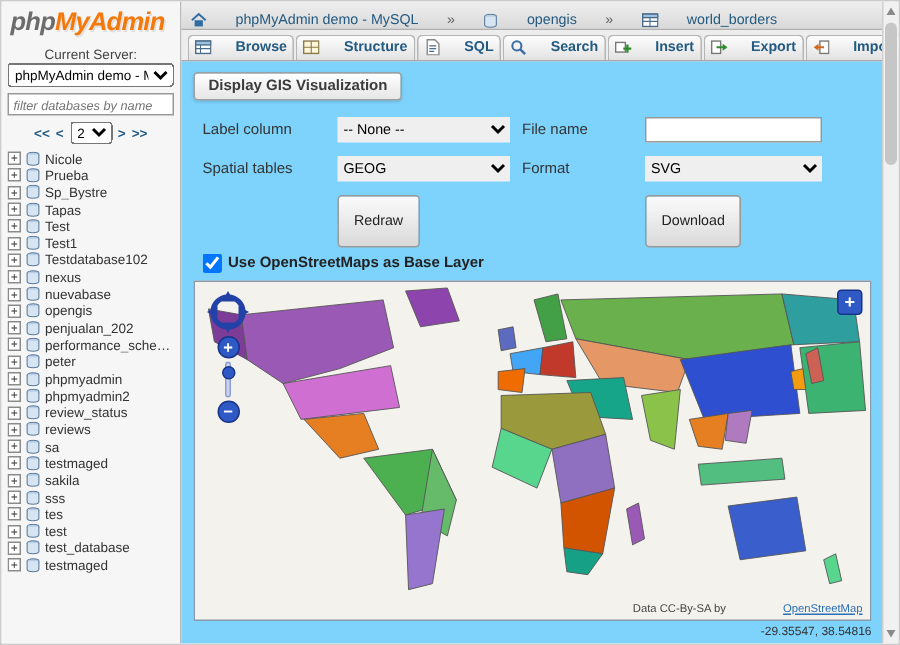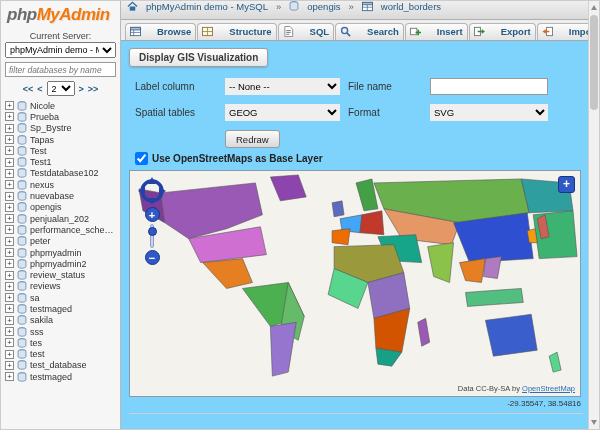--- a/index.html
+++ b/index.html
@@ -18,46 +18,46 @@
   .pager a { color:#235a81; text-decoration:none; font-weight:bold; cursor:pointer; }
   .pager select { font-size:9px; height:15px; }
   .dbtree { flex:1; overflow:hidden; background:#f6f6f6; }
   .dbrow { display:flex; align-items:center; gap:3px; height:11.3px; cursor:pointer; white-space:nowrap; }
   .plus { width:9px; height:9px; min-width:9px; border:1px solid #8a8a8a; background:#fff; font-size:8px; line-height:7px; text-align:center; color:#333; }
   .dbicon { min-width:10px; }
   .dbname { font-size:9px; color:#333; overflow:hidden; text-overflow:ellipsis; }
 
   
   .main { flex:1; display:flex; flex-direction:column; min-width:0; padding-right:11px; }
-  .topbar { height:19px; background:linear-gradient(#efefef,#d9d9d9); border-bottom:1px solid #b0b0b0; display:flex; align-items:flex-start; gap:8px; padding:0 6px; font-size:9.5px; color:#235a81; white-space:nowrap; overflow:hidden; }
+  .topbar { height:19px; background:linear-gradient(#efefef,#d9d9d9); border-bottom:1px solid #b0b0b0; display:flex; align-items:flex-end; gap:19px; padding:0 6px; font-size:9.5px; color:#235a81; white-space:nowrap; overflow:hidden; }
   .topbar a { color:#235a81; text-decoration:none; cursor:pointer; }
   .sep { color:#666; }
 
   .tabs { display:flex; gap:1px; padding:3px 3px 0 4px; background:#ededed; border-bottom:1px solid #a8a8a8; }
   .tab { display:flex; align-items:center; gap:16px; padding:2px 4px 3px; border:1px solid #b5b5b5; border-bottom:none; border-radius:4px 4px 0 0; background:linear-gradient(#fdfdfd,#e2e2e2); color:#235a81; font-weight:bold; font-size:9.5px; cursor:pointer; white-space:nowrap; }
 
   .content { flex:1; background:#7dd3fc; padding:6px 0 0 8px; position:relative; overflow:hidden; }
   .gis-legend { display:inline-block; border:1px solid #9f9f9f; border-radius:3px; background:linear-gradient(#ffffff,#e6e6e6); padding:3px 9px; font-weight:bold; color:#3b3b3b; font-size:10px; margin-bottom:9px; box-shadow:0 1px 2px rgba(0,0,0,0.15); }
 
   .form-grid { display:grid; grid-template-columns:82px 115px 74px 118px; gap:9px 8px; align-items:center; margin:2px 0 0 6px; font-size:10px; color:#333; }
   .form-grid select, .form-grid input[type=text] { width:100%; height:17px; font-size:9.5px; font-family:"Liberation Sans", sans-serif; border:1px solid #999; }
   .form-grid select { border:none; }
   .btn-grid { display:grid; grid-template-columns:82px 115px 74px 118px; gap:8px; margin:9px 0 4px 6px; }
-  .btn { height:18px; font-size:9.5px; border:1px solid #9a9a9a; border-radius:3px; background:linear-gradient(#fbfbfb,#d9d9d9); padding:0 10px; cursor:pointer; color:#222; justify-self:start; font-family:"Liberation Sans", sans-serif; }
+  .btn { height:35px; font-size:9.5px; border:1px solid #9a9a9a; border-radius:3px; background:linear-gradient(#fbfbfb,#d9d9d9); padding:0 10px; cursor:pointer; color:#222; justify-self:start; font-family:"Liberation Sans", sans-serif; }
   .chk-row { display:flex; align-items:center; gap:4px; margin:2px 0 5px 6px; font-size:10px; color:#222; font-weight:bold; }
 
   .map { position:relative; width:452px; height:227px; border:1px solid #89a; background:#f3f2ec; overflow:hidden; }
   .map svg.world { position:absolute; inset:0; }
   .ol-pan { position:absolute; left:8px; top:6px; display:flex; flex-direction:column; align-items:center; gap:2px; }
   .zoombtn { width:15px; height:15px; border-radius:8px; background:#2f59c4; color:#fff; font-size:11px; line-height:14px; text-align:center; font-weight:bold; cursor:pointer; border:1px solid #18348a; }
   .slider { width:4px; height:24px; background:#c9d2ee; border:1px solid #8fa0d0; border-radius:2px; position:relative; cursor:pointer; }
   .slider .handle { position:absolute; left:-3px; top:2px; width:9px; height:9px; border-radius:50%; background:#2f59c4; border:1px solid #18348a; }
   .layerswitch { position:absolute; right:5px; top:5px; width:17px; height:17px; background:#2f59c4; border:1px solid #18348a; border-radius:3px; color:#fff; font-weight:bold; font-size:12px; line-height:15px; text-align:center; cursor:pointer; }
   .attrib { position:absolute; right:5px; bottom:3px; font-size:7.5px; color:#444; }
-  .attrib a { color:#2a6fb5; text-decoration:underline; cursor:pointer; }
+  .attrib a { color:#2a6fb5; text-decoration:underline; cursor:pointer;margin-left:36px; }
   .coords { width:452px; text-align:right; font-size:8px; color:#333; margin-top:2px; }
   .divider { border-top:1px solid #cfcfcf; margin-top:5px; width:99%; }
 
   
   .scrollbar { position:absolute; right:0; top:0; bottom:0; width:11px; background:#f1f1f1; border-left:1px solid #d0d0d0; }
   .scroll-thumb { position:absolute; left:1px; right:1px; top:14px; height:95px; background:#c6c6c6; border-radius:4px; cursor:pointer; }
   .tri-up, .tri-down { position:absolute; left:2px; width:0; height:0; border-left:3.5px solid transparent; border-right:3.5px solid transparent; }
   .tri-up { top:4px; border-bottom:5px solid #8a8a8a; }
   .tri-down { bottom:4px; border-top:5px solid #8a8a8a; }
 </style>
@@ -420,20 +420,21 @@
         <label>Format</label>
         <select>
           <option>SVG</option>
         </select>
       </div>
 
       <div class="btn-grid">
         <span></span>
         <button class="btn">Redraw</button>
         <span></span>
+        <button class="btn">Download</button>
       </div>
 
       <div class="chk-row">
         <input type="checkbox" checked="" style="">
         <span>Use OpenStreetMaps as Base Layer</span>
       </div>
 
       
       <div class="map">
         <svg class="world" width="452" height="227" viewBox="0 0 452 228">

